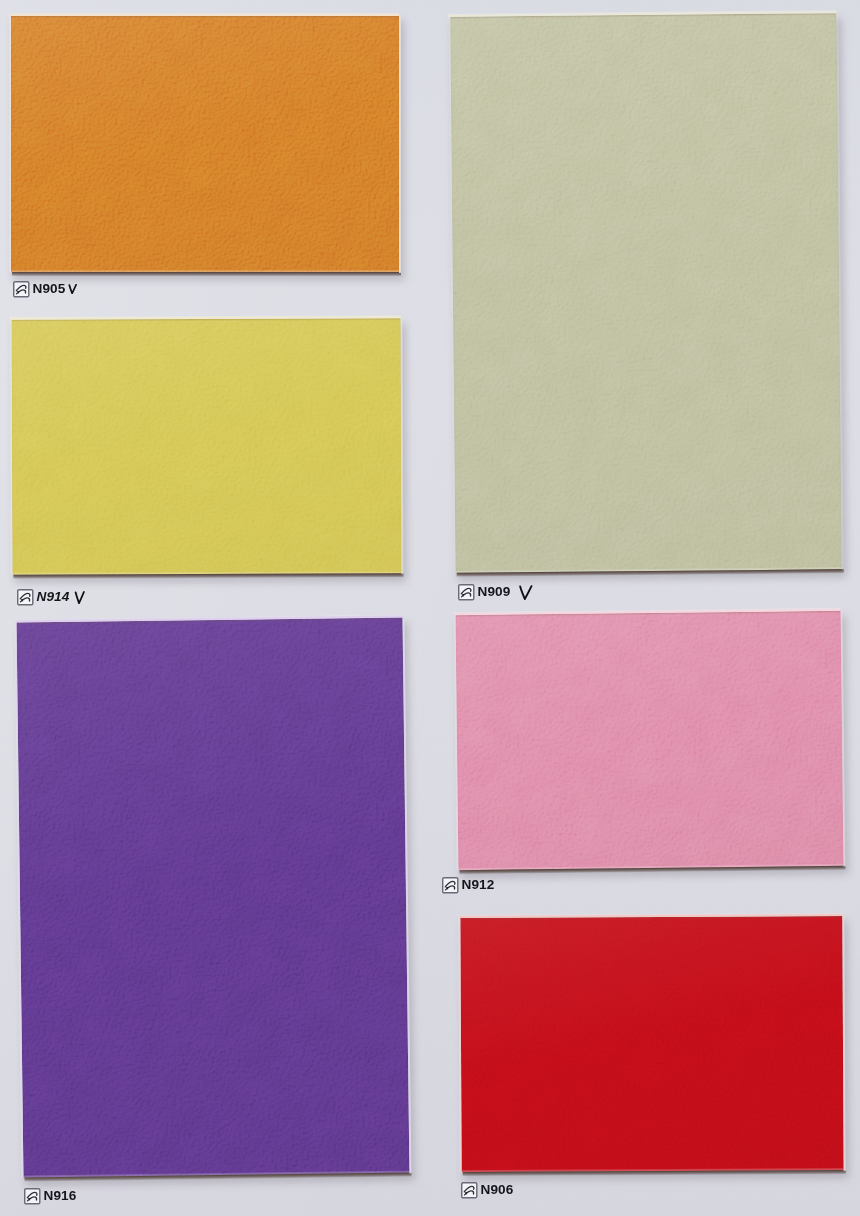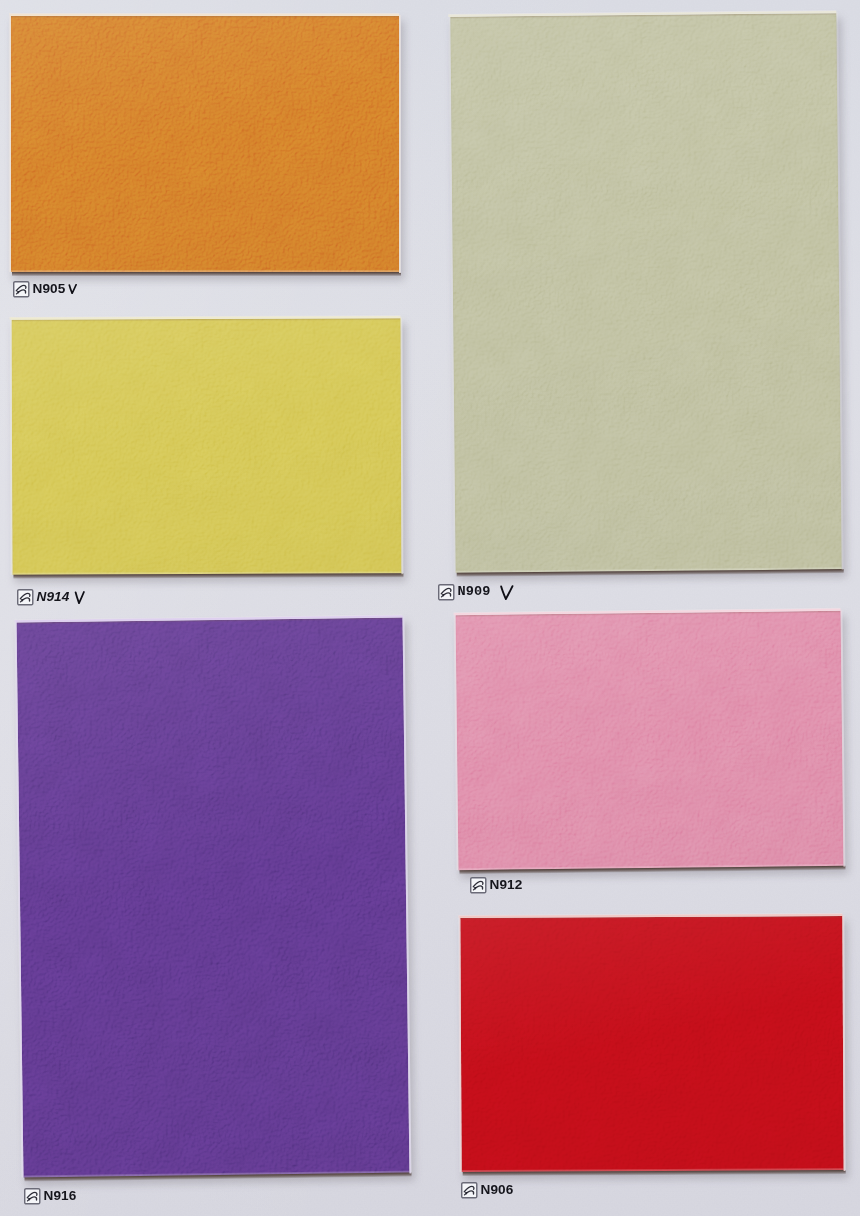--- a/index.html
+++ b/index.html
@@ -159,21 +159,21 @@
       <svg class="mot" width="386" height="556">
           <rect filter="url(#mottle)" width="386" height="556"></rect>
         </svg>
       <div class="sheen" style="background: linear-gradient(168deg, rgba(255, 255, 255, 0.067) 0%, rgba(255, 255, 255, 0) 48%, rgba(0, 0, 0, 0.01) 99%), linear-gradient(0deg, rgba(255, 255, 255, 0.3) 0px, rgba(255, 255, 255, 0.2) 1.4px, rgba(255, 255, 255, 0) 2.4px), linear-gradient(rgba(120, 90, 70, 0.3) 0px, rgba(120, 90, 70, 0.12) 1.2px, rgba(0, 0, 0, 0) 2.2px);"></div>
     </div>
     <div class="cut" style="left: -2.2px; top: -2.6px; width: 388.4px; height: 2.6px; background: linear-gradient(rgba(232, 230, 234, 0.75) 0%, rgb(233, 231, 216) 45%, rgb(233, 231, 216) 100%);"></div>
     <div class="cut" style="left: -2.2px; top: -2.2px; width: 2.2px; height: 558.4px; background: linear-gradient(90deg, rgba(226, 226, 234, 0.9) 0%, rgb(233, 231, 216) 100%); opacity: 0.35;"></div>
     <div class="cut" style="left: 0.5px; top: 556px; width: 387.2px; height: 3.6px; background: linear-gradient(rgba(54, 34, 24, 0.8) 0%, rgba(70, 50, 42, 0.56) 52%, rgba(104, 92, 94, 0.18) 100%);"></div>
     <div class="cut" style="left: 386px; top: -1px; width: 2.2px; height: 557.6px; background: linear-gradient(90deg, rgb(233, 231, 216) 0%, rgba(222, 222, 231, 0.9) 100%); opacity: 0.35;"></div>
   </div>
-  <div class="label" style="left: 438px; top: 584px; font-family: Liberation Mono, monospace;">
+  <div class="label" style="left: 458px; top: 584px;">
     <svg class="ico" viewBox="0 0 16 16">
       <rect x="0.7" y="0.7" width="14.6" height="14.6" rx="1.3" fill="#f4f5f8" stroke="#6b6b78" stroke-width="1.4"></rect>
       <g fill="none" stroke="#2e2e39" stroke-width="1.3" stroke-linecap="round">
         <path d="M3.2 9.4 C5.8 6.5 9.5 3.9 11.4 4.4 C12.5 4.7 12.8 5.9 12.3 7.1"></path>
         <path d="M3.4 12.5 C6.1 9.9 9.4 8.2 11.0 8.8 C12.1 9.2 12.4 10.4 12.1 11.6"></path>
       </g>
       <path d="M3.9 9.6 L6.5 9.6 L5.1 12.3 Z" fill="#24242e"></path>
     </svg>
     <span class="code">N909</span>
     <svg class="mark" width="15" height="15" viewBox="0 0 15 15" style="margin-left: 8px; margin-bottom: -1px;">
@@ -190,21 +190,21 @@
       <svg class="mot" width="385" height="255">
           <rect filter="url(#mottle)" width="385" height="255"></rect>
         </svg>
       <div class="sheen" style="background: linear-gradient(168deg, rgba(255, 255, 255, 0.067) 0%, rgba(255, 255, 255, 0) 48%, rgba(0, 0, 0, 0.01) 99%), linear-gradient(0deg, rgba(255, 255, 255, 0.3) 0px, rgba(255, 255, 255, 0.2) 1.4px, rgba(255, 255, 255, 0) 2.4px), linear-gradient(rgba(120, 90, 70, 0.3) 0px, rgba(120, 90, 70, 0.12) 1.2px, rgba(0, 0, 0, 0) 2.2px);"></div>
     </div>
     <div class="cut" style="left: -2.2px; top: -2.6px; width: 387.4px; height: 2.6px; background: linear-gradient(rgba(232, 230, 234, 0.75) 0%, rgb(245, 215, 224) 45%, rgb(245, 215, 224) 100%);"></div>
     <div class="cut" style="left: -2.2px; top: -2.2px; width: 2.2px; height: 257.4px; background: linear-gradient(90deg, rgba(226, 226, 234, 0.9) 0%, rgb(245, 215, 224) 100%); opacity: 0.7;"></div>
     <div class="cut" style="left: 0.5px; top: 255px; width: 386.2px; height: 3.6px; background: linear-gradient(rgba(54, 34, 24, 0.8) 0%, rgba(70, 50, 42, 0.56) 52%, rgba(104, 92, 94, 0.18) 100%);"></div>
     <div class="cut" style="left: 385px; top: -1px; width: 2.2px; height: 256.6px; background: linear-gradient(90deg, rgb(245, 215, 224) 0%, rgba(222, 222, 231, 0.9) 100%); opacity: 0.7;"></div>
   </div>
-  <div class="label" style="left: 470px; top: 877px;">
+  <div class="label" style="left: 442px; top: 877px;">
     <svg class="ico" viewBox="0 0 16 16">
       <rect x="0.7" y="0.7" width="14.6" height="14.6" rx="1.3" fill="#f4f5f8" stroke="#6b6b78" stroke-width="1.4"></rect>
       <g fill="none" stroke="#2e2e39" stroke-width="1.3" stroke-linecap="round">
         <path d="M3.2 9.4 C5.8 6.5 9.5 3.9 11.4 4.4 C12.5 4.7 12.8 5.9 12.3 7.1"></path>
         <path d="M3.4 12.5 C6.1 9.9 9.4 8.2 11.0 8.8 C12.1 9.2 12.4 10.4 12.1 11.6"></path>
       </g>
       <path d="M3.9 9.6 L6.5 9.6 L5.1 12.3 Z" fill="#24242e"></path>
     </svg>
     <span class="code">N912</span>
 

